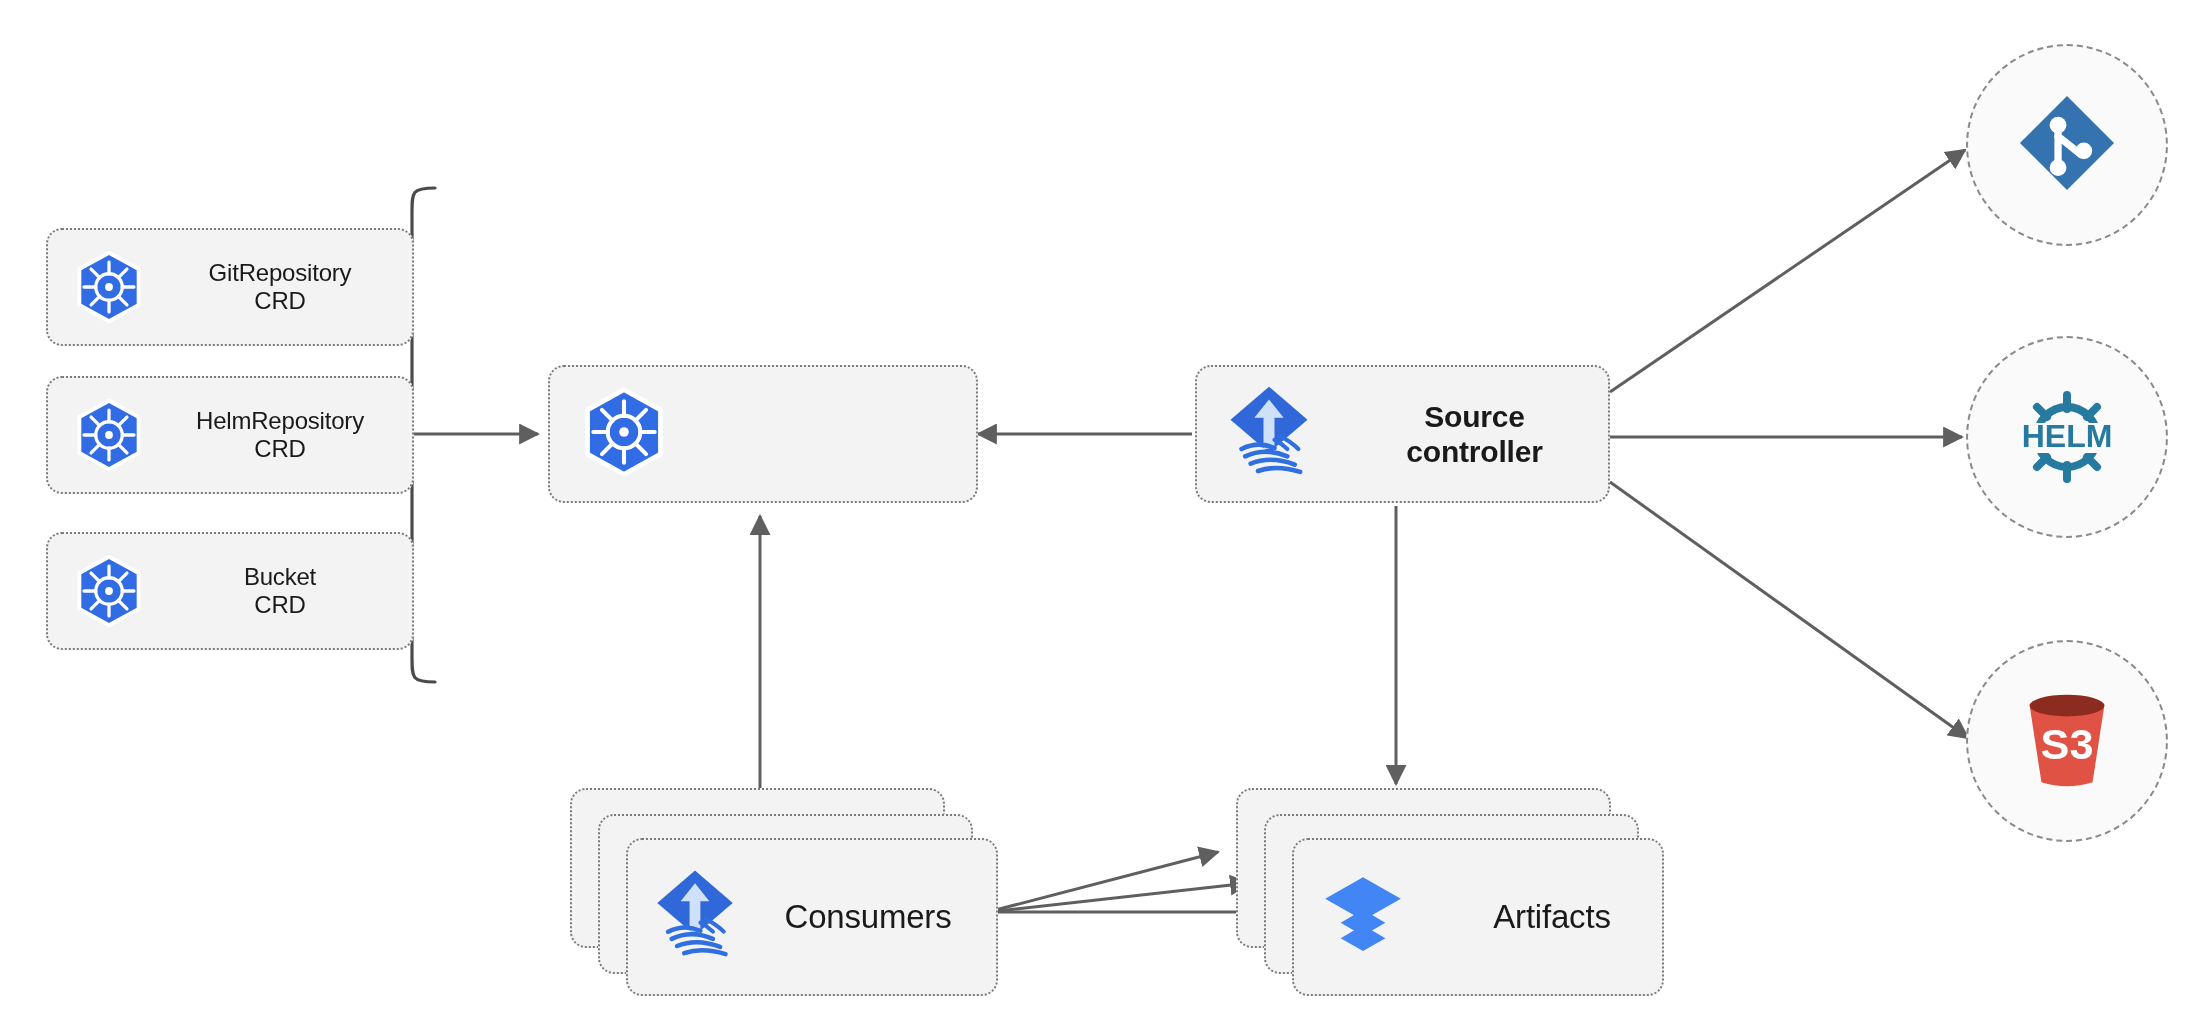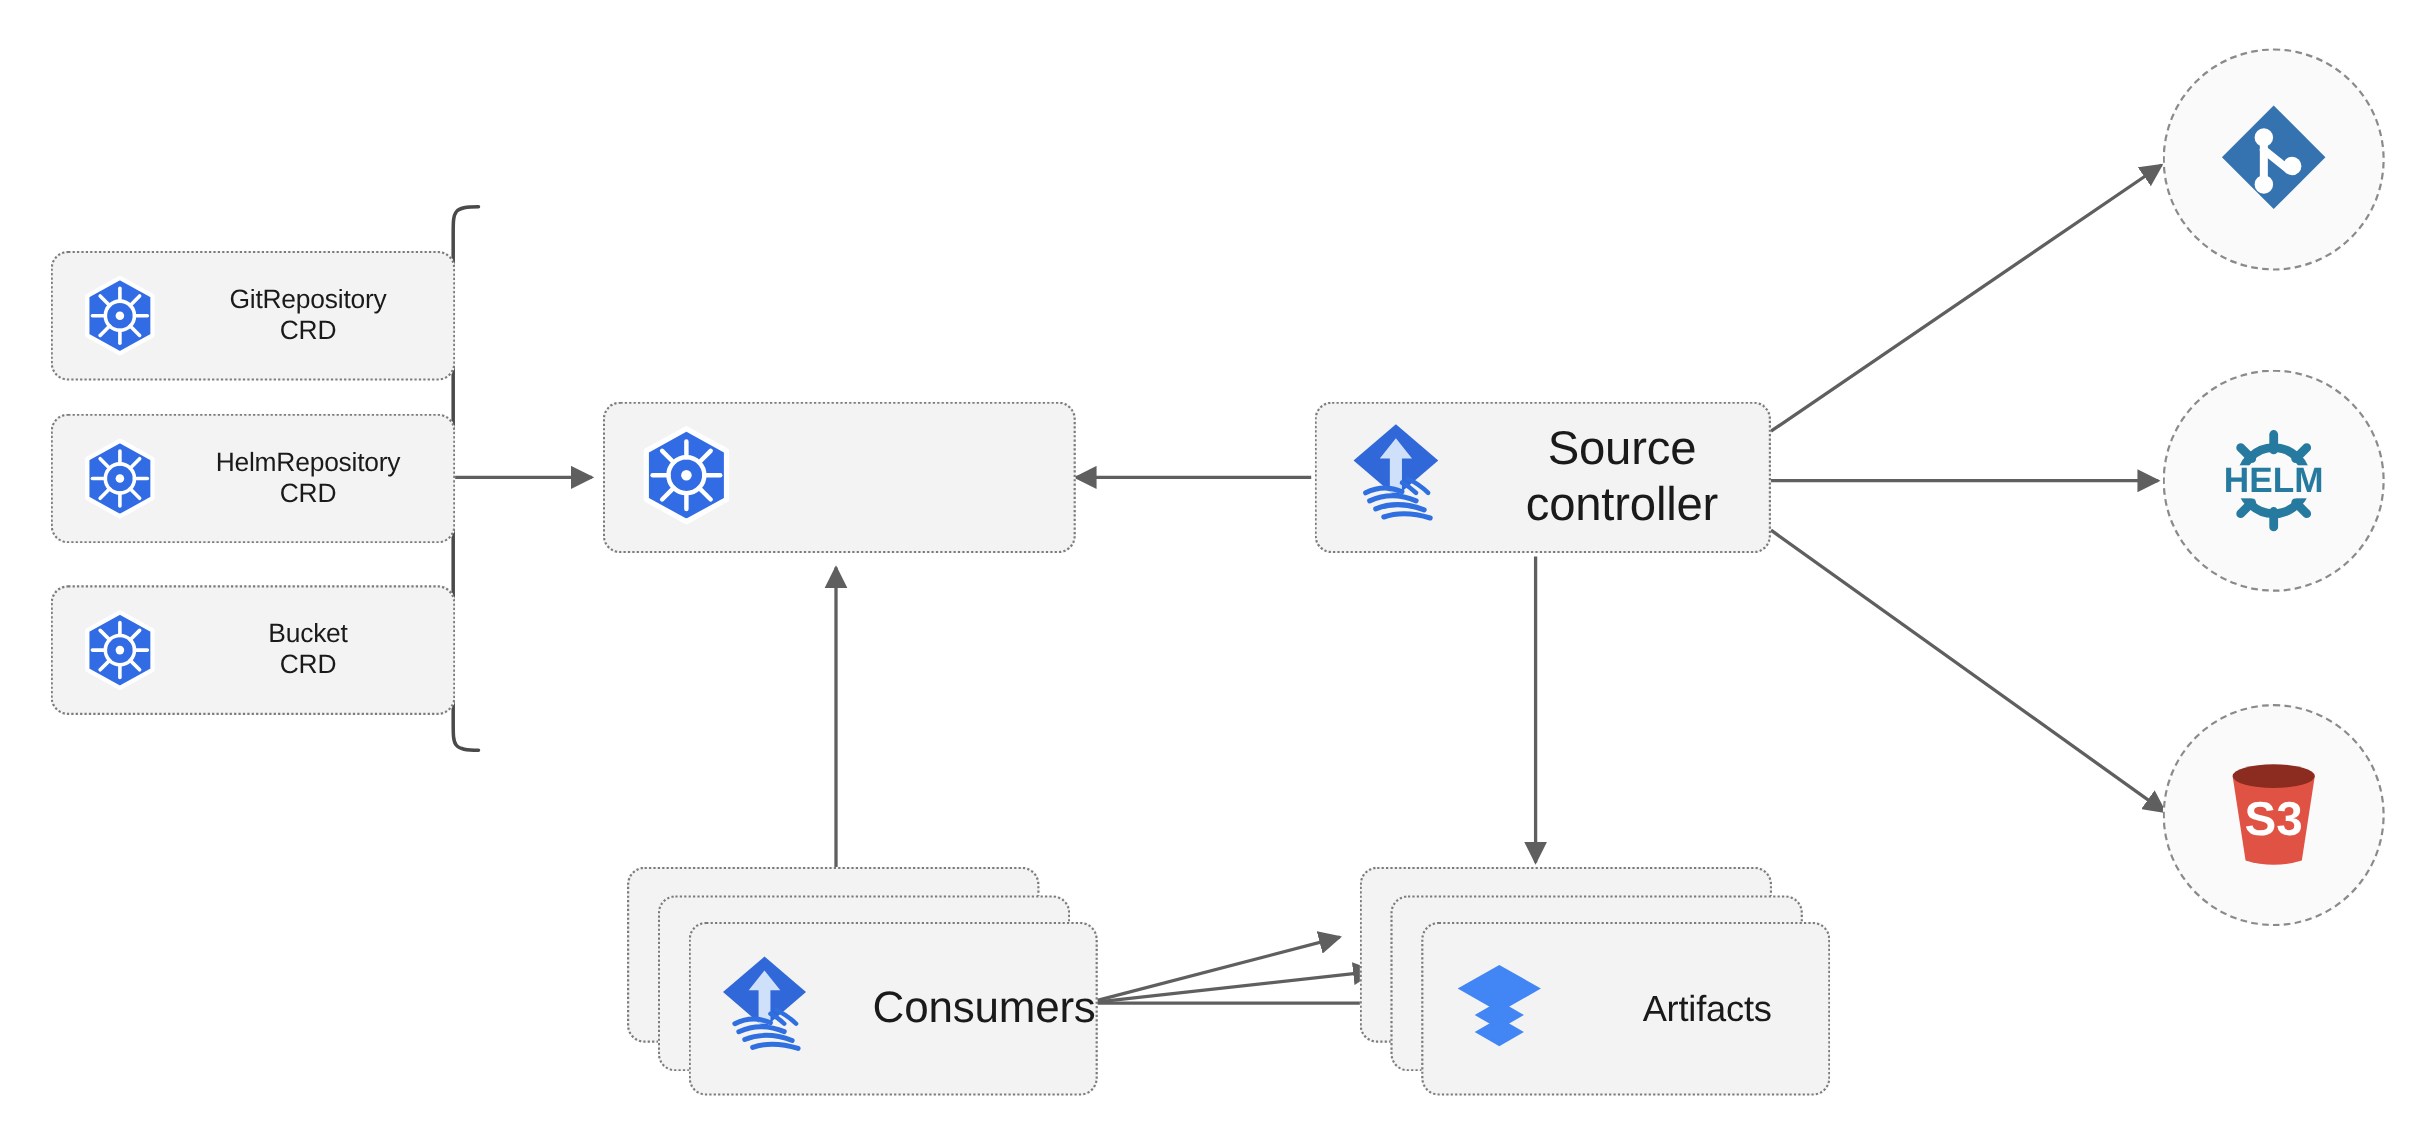--- a/index.html
+++ b/index.html
@@ -221,21 +221,21 @@
             <path d="M24 80 Q46 70 70 80"></path>
             <path d="M30 88 Q52 79 78 89"></path>
             <path d="M38 96 Q58 89 84 97"></path>
           </g>
           <g fill="none" stroke="#2f6fe0" stroke-width="4.5" stroke-linecap="round">
             <path d="M56 62 Q64 66 70 72"></path>
             <path d="M62 58 Q74 64 82 72"></path>
           </g>
         </svg>
       </span>
-      <span class="label" style="font-size:43px;margin-left:8px;">Source
+      <span class="label" style="font-size:30px;margin-left:8px;font-weight:bold;">Source
 controller</span>
     </div>
   </div>
 
   <div class="stack" style="left:570px;top:788px;width:430px;height:208px;">
     <div class="shadow" style="left:0;top:0;width:375px;height:160px;"></div>
     <div class="shadow" style="left:28px;top:26px;width:375px;height:160px;"></div>
     <div class="front" style="left:56px;top:50px;width:372px;height:158px;padding-left:22px;">
       <span class="icon">
         <svg viewBox="0 0 100 108" width="90" height="97">
@@ -246,21 +246,21 @@
             <path d="M24 80 Q46 70 70 80"></path>
             <path d="M30 88 Q52 79 78 89"></path>
             <path d="M38 96 Q58 89 84 97"></path>
           </g>
           <g fill="none" stroke="#2f6fe0" stroke-width="4.5" stroke-linecap="round">
             <path d="M56 62 Q64 66 70 72"></path>
             <path d="M62 58 Q74 64 82 72"></path>
           </g>
         </svg>
       </span>
-      <span class="label" style="flex:1;font-size:40px;text-align:right;">Consumers</span>
+      <span class="label" style="flex:1;font-size:33px;">Consumers</span>
     </div>
   </div>
 
   <div class="stack" style="left:1236px;top:788px;width:430px;height:208px;">
     <div class="shadow" style="left:0;top:0;width:375px;height:160px;"></div>
     <div class="shadow" style="left:28px;top:26px;width:375px;height:160px;"></div>
     <div class="front" style="left:56px;top:50px;width:372px;height:158px;padding-left:26px;gap:36px;">
       <span class="icon">
         <svg viewBox="0 0 100 100" width="86" height="86">
           <path d="M50 6 L94 31 L50 56 L6 31 Z" fill="#4285f4"></path>

